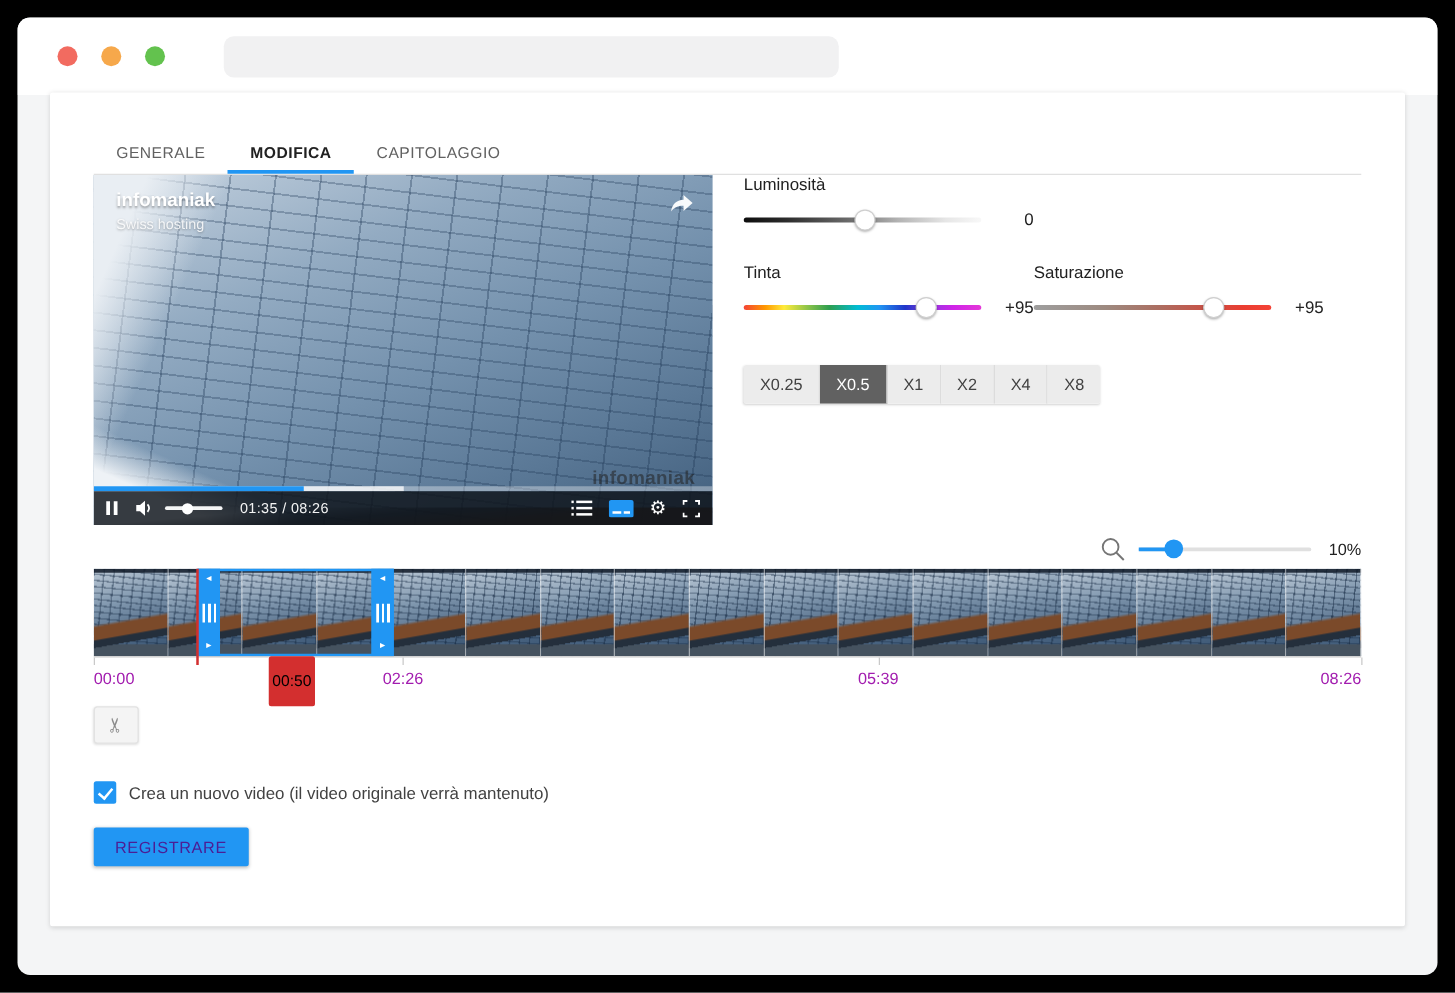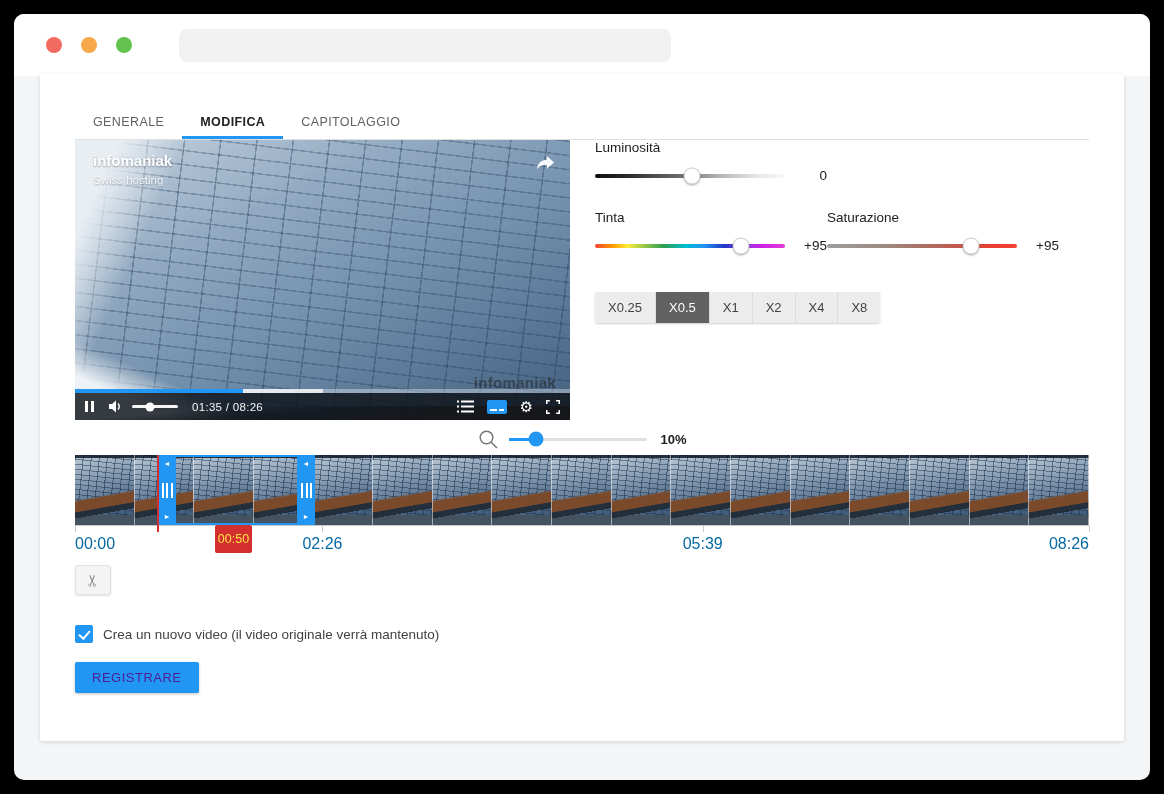--- a/index.html
+++ b/index.html
@@ -87,21 +87,21 @@
 
   .speed-block { margin-top:27px; }
   .speed-btns { margin-top:12px; display:inline-flex; border-radius:2px; overflow:hidden;
                 box-shadow:0 1px 2px rgba(0,0,0,.18); }
   .speed-btn { background:#ececec; color:#424242; font-size:13px; padding:8px 13px; border:none;
                border-right:1px solid #dcdcdc; cursor:pointer; font-family:inherit; }
   .speed-btn:last-child { border-right:none; }
   .speed-btn.selected { background:#616161; color:#fff; }
 
   
-  .zoom-row { margin-top:6px; height:26px; display:flex; align-items:center; justify-content:center; gap:10px;font-weight:bold; }
+  .zoom-row { margin-top:6px; height:26px; display:flex; align-items:center; justify-content:flex-end; gap:10px; }
   .zoom-slider { position:relative; width:138px; height:3px; background:#e0e0e0; border-radius:2px; cursor:pointer; }
   .zoom-fill { position:absolute; left:0; top:0; bottom:0; background:#2196f3; }
   .zoom-knob { position:absolute; top:50%; transform:translate(-50%,-50%); width:15px; height:15px;
                border-radius:50%; background:#2196f3; cursor:pointer; }
   .zoom-val { font-size:13px; color:#212121; width:30px; text-align:right; }
 
   
   .timeline-wrap { position:relative; margin-top:3px; height:70px; }
   .thumbs { display:flex; height:70px; overflow:hidden; }
   .thumb { flex:1 0 0; height:70px; border-right:1px solid rgba(255,255,255,.5);
@@ -121,23 +121,23 @@
   .sel-handle.left { left:-2px; } .sel-handle.right { right:-2px; }
   .sel-arrow { color:#fff; font-size:7px; line-height:7px; }
   .sel-grip { width:11px; height:15px;
               background:repeating-linear-gradient(90deg,#fff 0 2px, rgba(0,0,0,0) 2px 4.5px); }
   .playhead { position:absolute; left:82px; top:0; width:2px; height:77px; background:#d32f2f; z-index:3; }
 
   
   .ruler { position:relative; height:8px; border-top:1px solid #c9c9c9; }
   .tick { position:absolute; top:0; width:1px; height:6px; background:#c9c9c9; }
   .time-labels { position:relative; height:22px; margin-top:2px; }
-  .tl-label { position:absolute; top:0; font-size:16px; color:#0369a1; }
-  .tl-badge { position:absolute; left:140px; top:-10px; width:37px; height:28px; background:#d32f2f;
-              color:#fde047; font-size:12.5px; display:flex; align-items:center; justify-content:center;
+  .tl-label { position:absolute; top:0; font-size:13px; color:#a21caf; }
+  .tl-badge { position:absolute; left:140px; top:-10px; width:37px; height:40px; background:#d32f2f;
+              color:#000000; font-size:12.5px; display:flex; align-items:center; justify-content:center;
               border-radius:2px; z-index:4; }
 
   
   .cut-btn { margin-top:8px; width:36px; height:30px; background:#f4f4f4; border:1px solid #e2e2e2;
              border-radius:3px; box-shadow:0 1px 2px rgba(0,0,0,.12); cursor:pointer;
              display:flex; align-items:center; justify-content:center; }
   .cut-glyph { font-size:16px; color:#8a8a8a; transform:rotate(-90deg); display:inline-block; }
 
   .check-row { margin-top:30px; display:flex; align-items:center; cursor:pointer; }
   .checkbox { width:18px; height:18px; border-radius:2px; background:#2196f3; position:relative; flex:none; }

